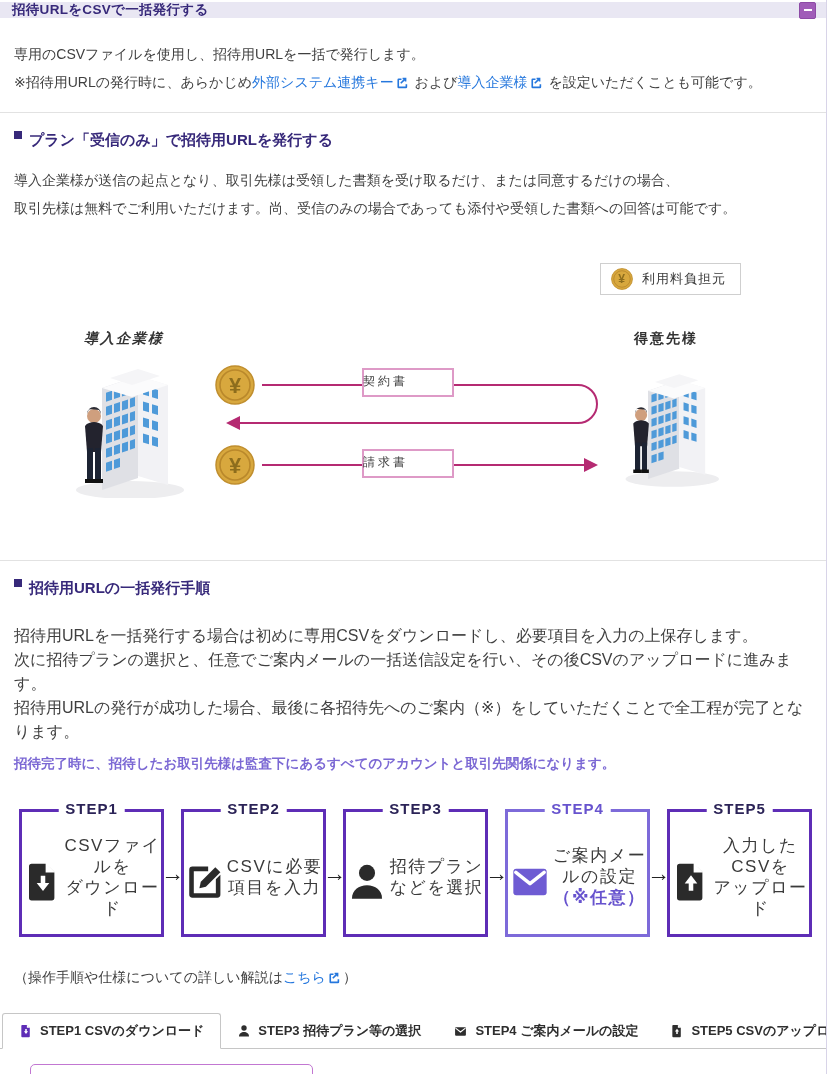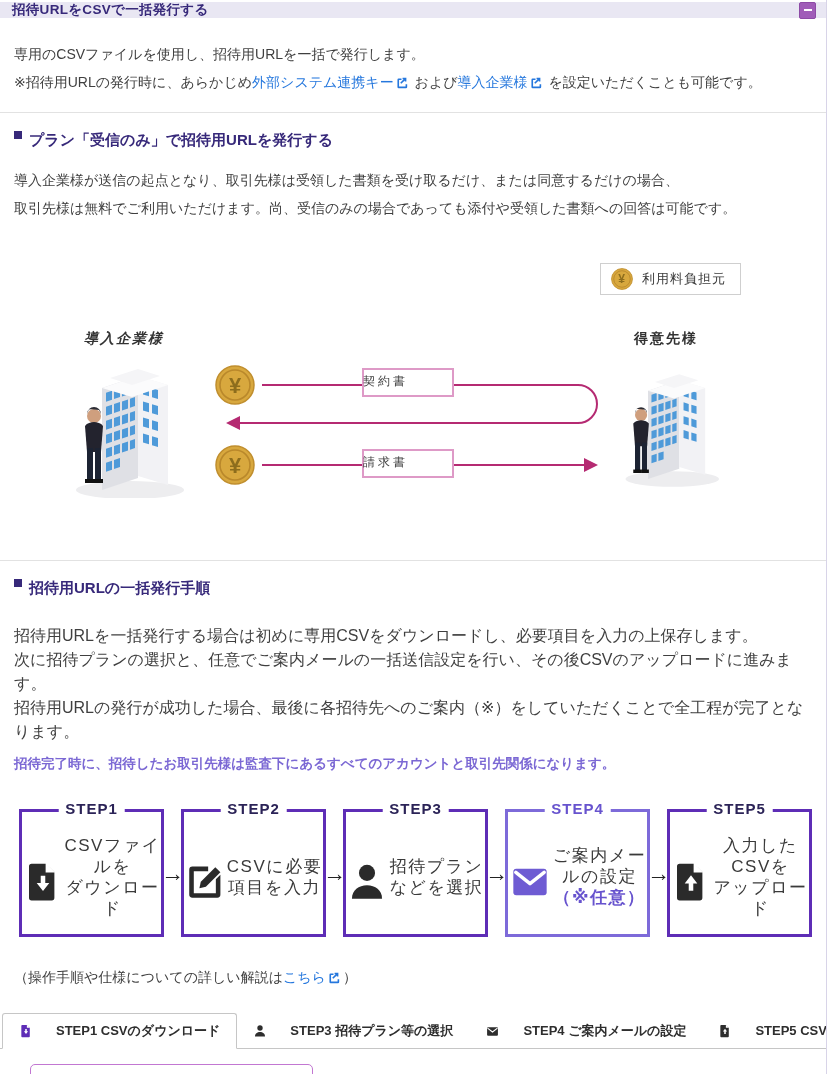--- a/index.html
+++ b/index.html
@@ -54,21 +54,21 @@
   .step-box.optional .step-icon{color:#6e5bd3;}
   .step-cap{margin-top:7px;text-align:center;font-size:17px;letter-spacing:1.5px;line-height:21px;color:#3a3a3a;}
   .step-cap .l2{display:block;}
   .step-box.optional .step-cap .l2{color:#6753ce;font-weight:bold;}
   .flow-arrow{width:17px;display:flex;align-items:center;justify-content:center;font-size:23px;font-weight:bold;color:#222;}
 
   .help-line{margin-top:32px;font-size:14px;}
 
   
   .tabs{margin-top:26px;display:flex;align-items:flex-end;border-bottom:1px solid #c6c6c6;padding-left:2px;}
-  .tab{display:flex;align-items:center;gap:23px;font-size:13px;font-weight:bold;color:#2e2e2e;height:34px;padding:0 16px;cursor:pointer;white-space:nowrap;}
+  .tab{display:flex;align-items:center;gap:7px;font-size:13px;font-weight:bold;color:#2e2e2e;height:34px;padding:0 16px;cursor:pointer;white-space:nowrap;}
   .tab.active{border:1px solid #c6c6c6;border-bottom:1px solid #fff;margin-bottom:-1px;border-radius:3px 3px 0 0;background:#fff;}
   .tab .t-ic{display:flex;color:#2e2e2e;}
   .tab.active .t-ic{color:#5e2db6;}
 
   .dl-btn{margin:15px 0 0 30px;display:inline-block;background:#fff;color:#a922c6;border:1px solid #c277d2;border-radius:5px;padding:7px 13px;font-size:13.5px;letter-spacing:.5px;cursor:pointer;font-family:inherit;}
 </style>
 </head>
 <body>
 
 <svg width="0" height="0" style="position:absolute">

